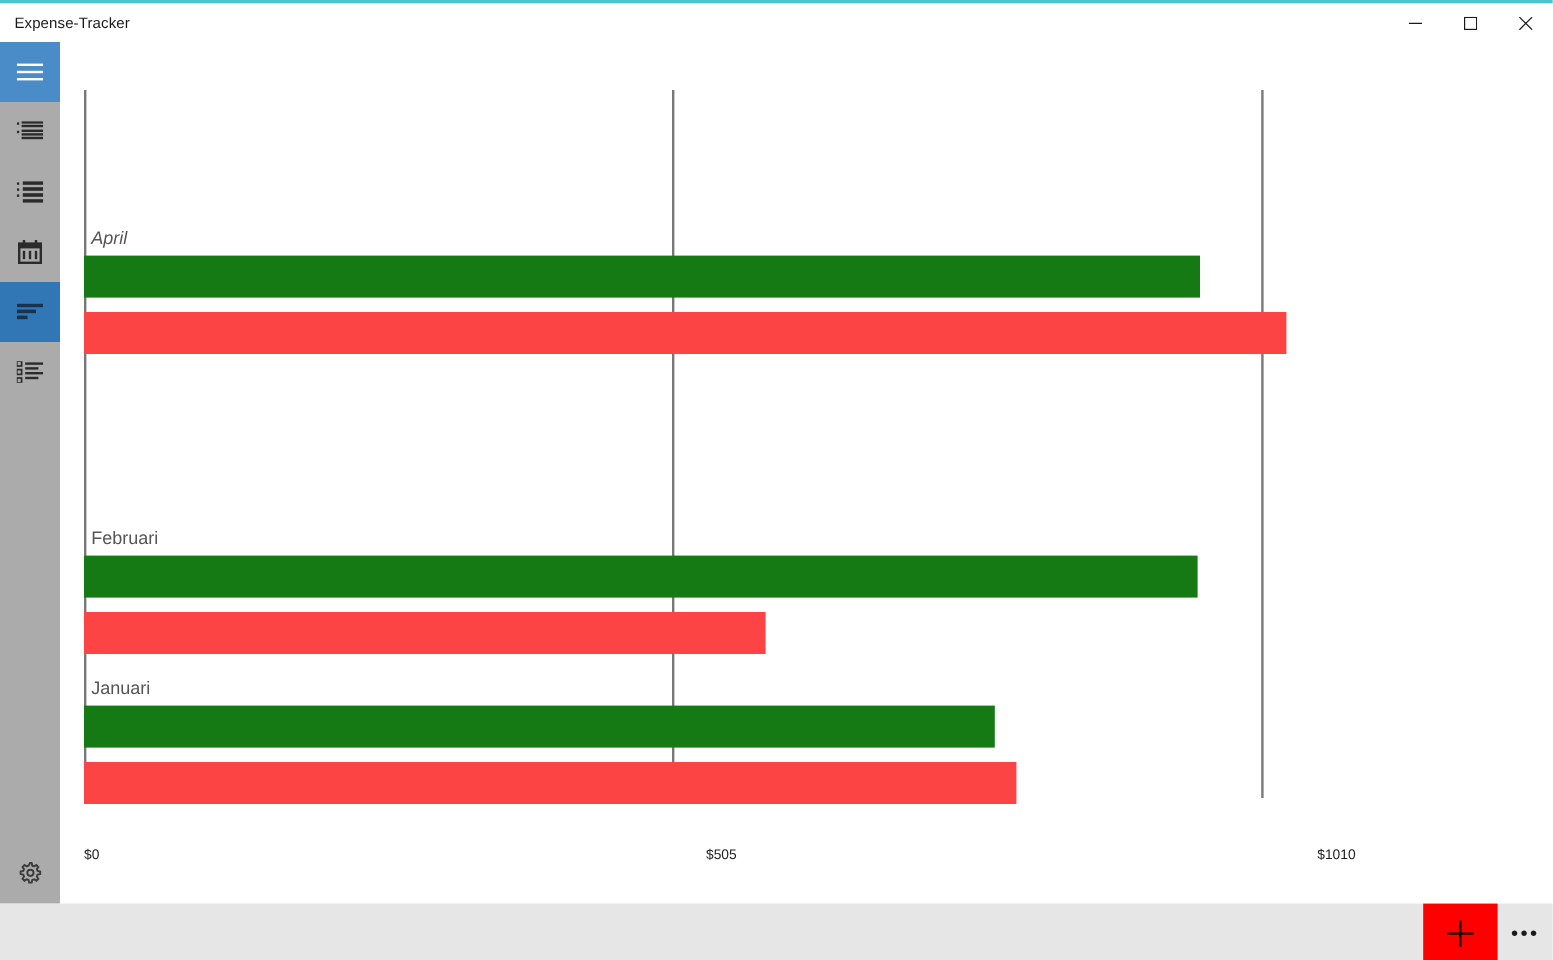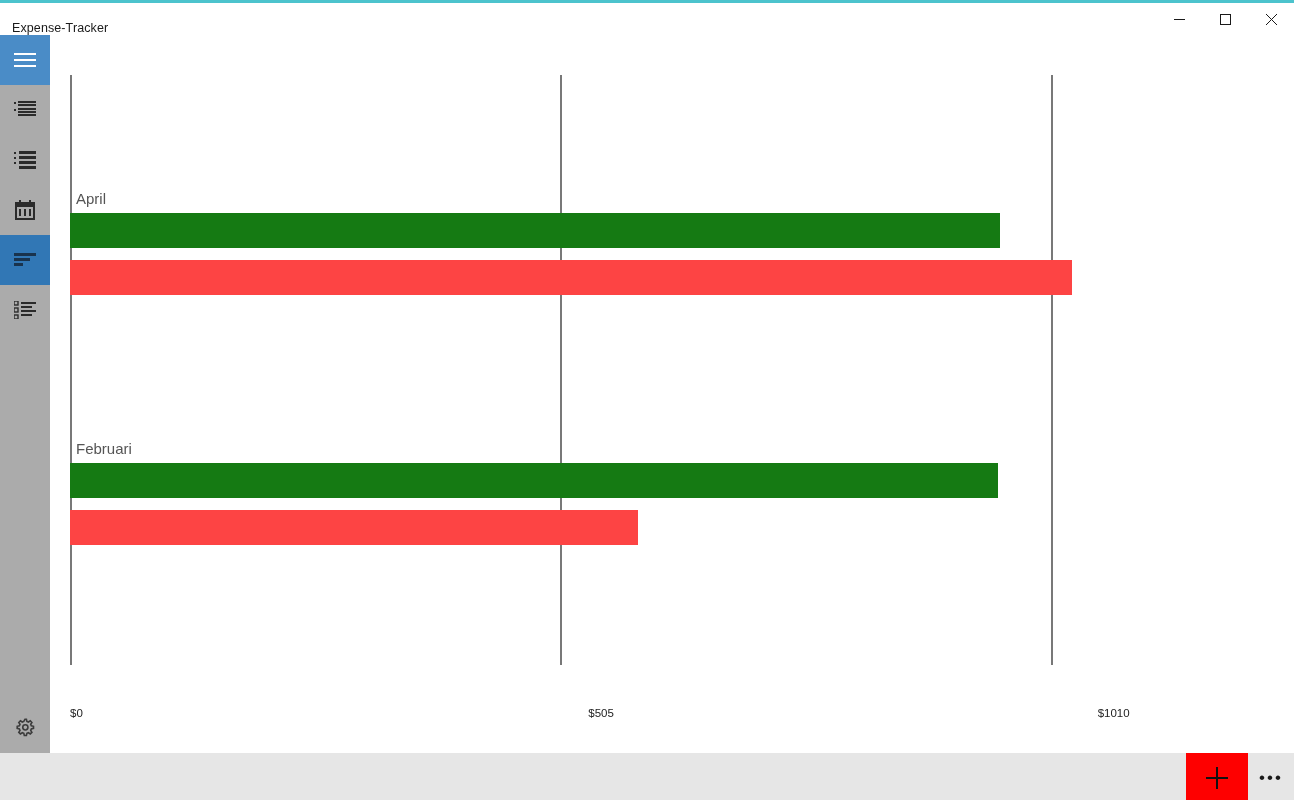--- a/index.html
+++ b/index.html
@@ -16,21 +16,21 @@
     width: 1294px; height: 800px;
     background: #ffffff;
     border-top: 3px solid #4cc3cd;
   }
 
   
   #title-bar {
     position: absolute; left: 0; top: 0;
     width: 1294px; height: 32px;
     background: #ffffff;
-    display: flex; align-items: flex-end;
+    display: flex; align-items: center;
   }
   #title-text {
     margin-left: 12px;
     font-size: 12.5px;
     color: #1a1a1a;
     letter-spacing: .1px;
     white-space: nowrap;
   }
   #window-controls {
     position: absolute; right: 0; top: 0;
@@ -235,30 +235,35 @@
       </svg>
     </div>
   </div>
 
   <div id="content">
     <div id="chart">
       <div id="plot-area">
           <div class="gridline" style="left: 0px;"></div>
           <div class="gridline" style="left: 490.339px;"></div>
           <div class="gridline" style="left: 980.677px;"></div>
-          <div class="bar-group" style="top: 125px; height: 125px;">
+          <div class="bar-group" style="top: 125px; height: 125px; font-style: italic;">
             <div class="group-label">April</div>
             <div class="bar income" title="April Income: $958" style="width: 930.187px; background: rgb(21, 122, 19);"></div>
             <div class="bar expense" title="April Expense: $1032" style="width: 1002.04px; background: rgb(253, 68, 68);"></div>
           </div>
           <div class="bar-group" style="top: 375px; height: 125px;">
             <div class="group-label">Februari</div>
             <div class="bar income" title="Februari Income: $956" style="width: 928.245px; background: rgb(21, 122, 19);"></div>
             <div class="bar expense" title="Februari Expense: $585" style="width: 568.016px; background: rgb(253, 68, 68);"></div>
           </div>
+          <div class="bar-group" style="top: 500px; height: 125px;">
+            <div class="group-label">Januari</div>
+            <div class="bar income" title="Januari Income: $782" style="width: 759.297px; background: rgb(21, 122, 19);"></div>
+            <div class="bar expense" title="Januari Expense: $800" style="width: 776.774px; background: rgb(253, 68, 68);"></div>
+          </div>
         </div>
       <div id="axis-labels">
           <div class="axis-tick" style="left: 0px;">$0</div>
           <div class="axis-tick" style="left: 490.339px; margin-left: 28px;">$505</div>
           <div class="axis-tick" style="left: 980.677px; padding-left: 47px;">$1010</div>
         </div>
     </div>
   </div>
 
   <div id="command-bar">

